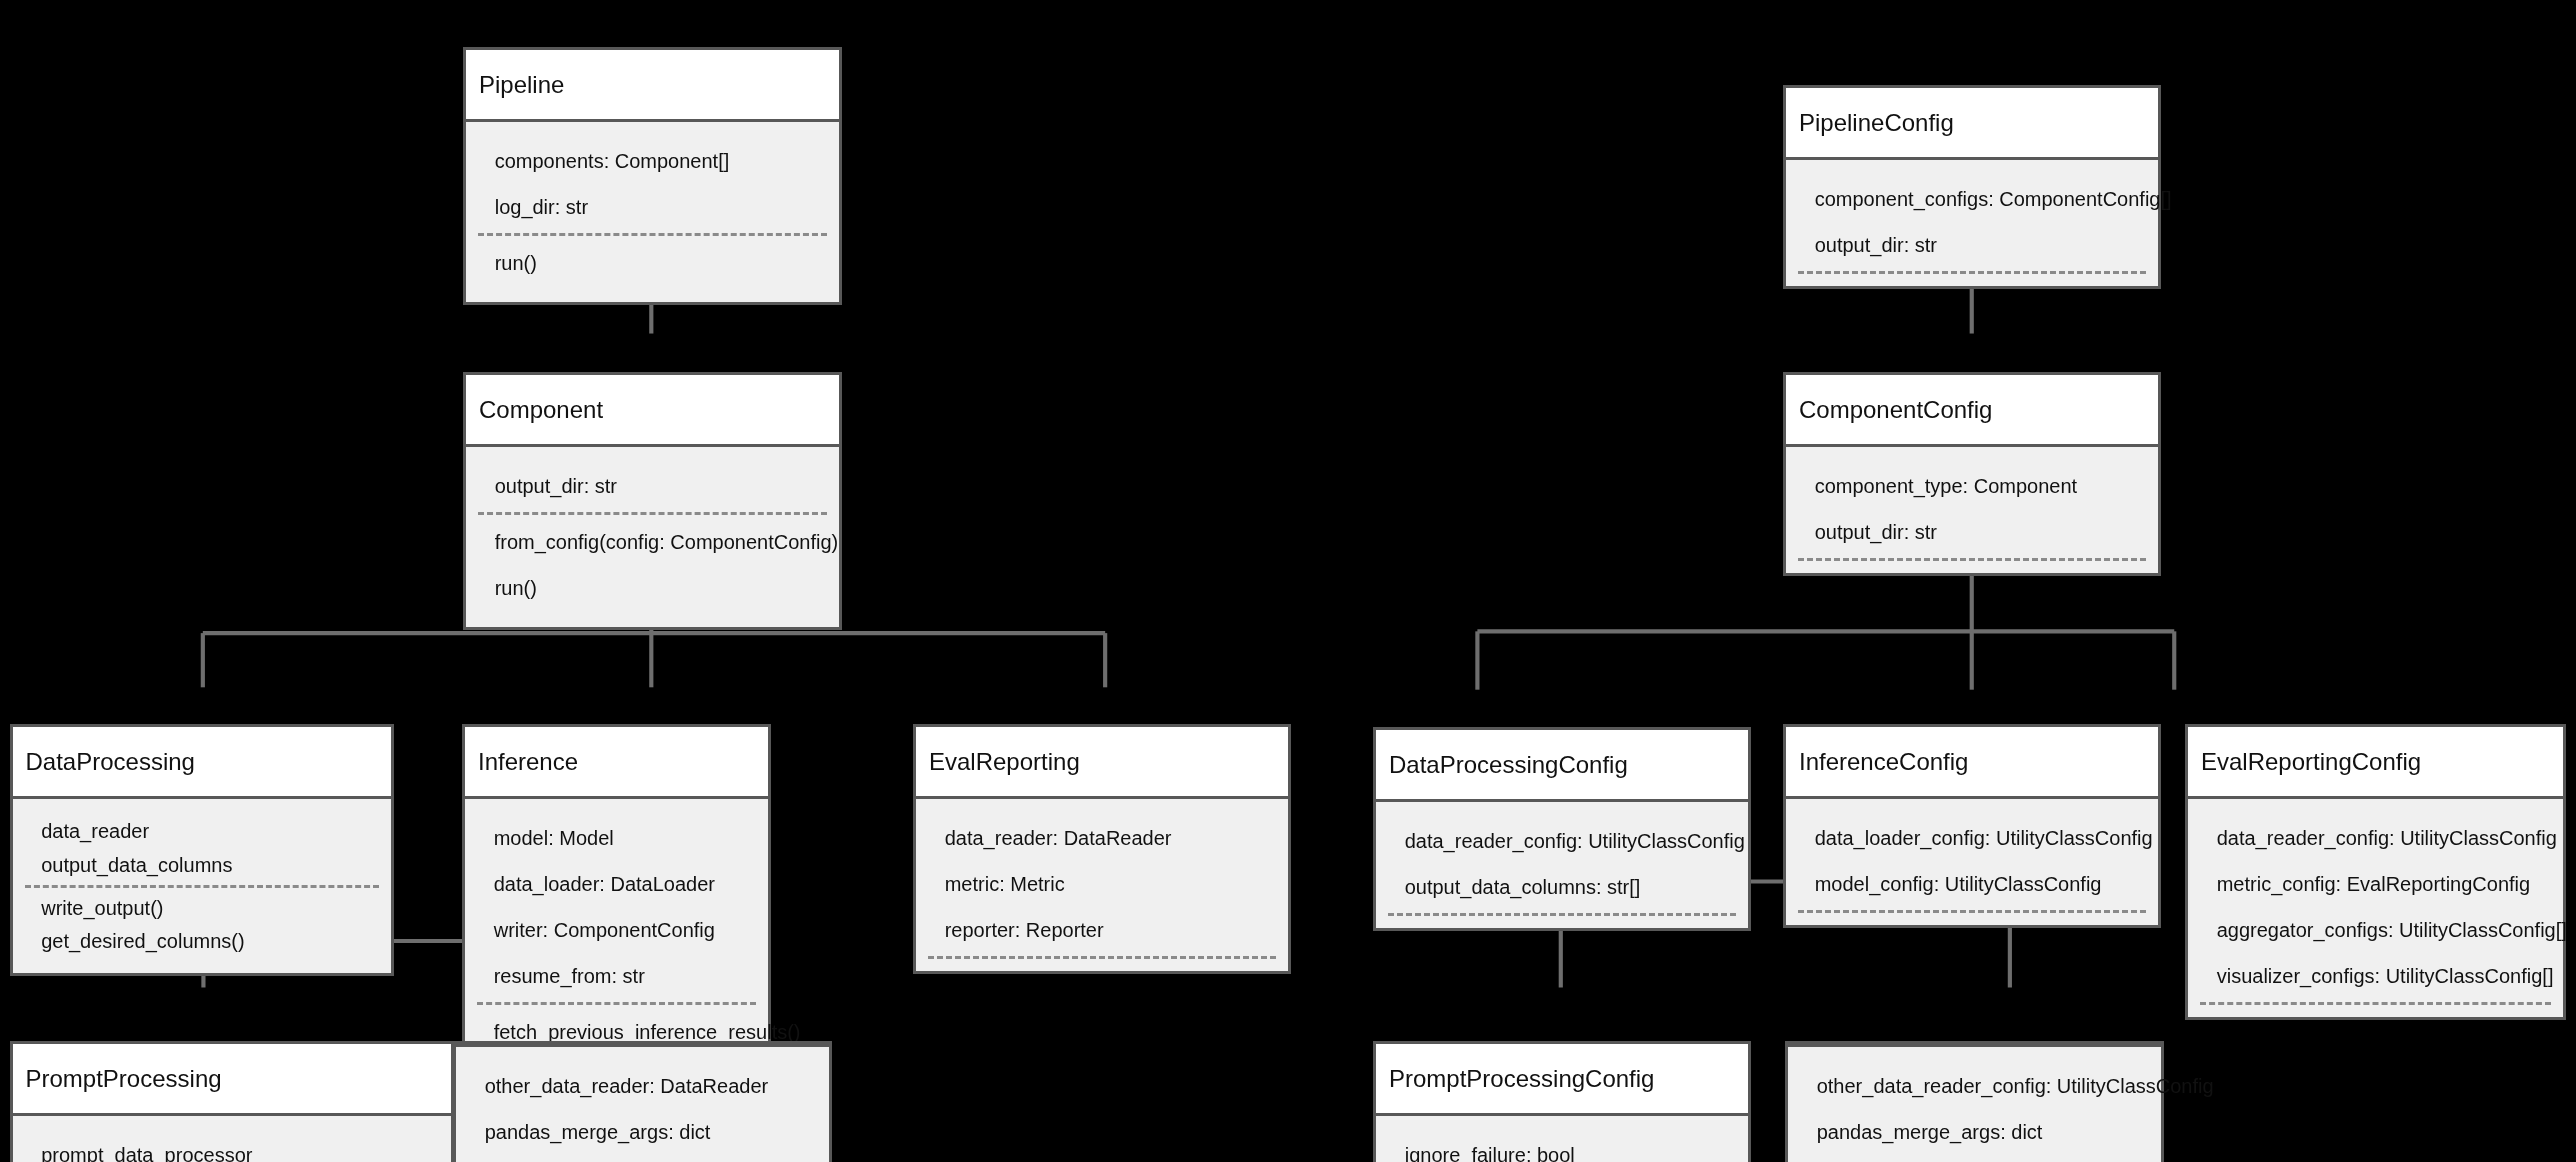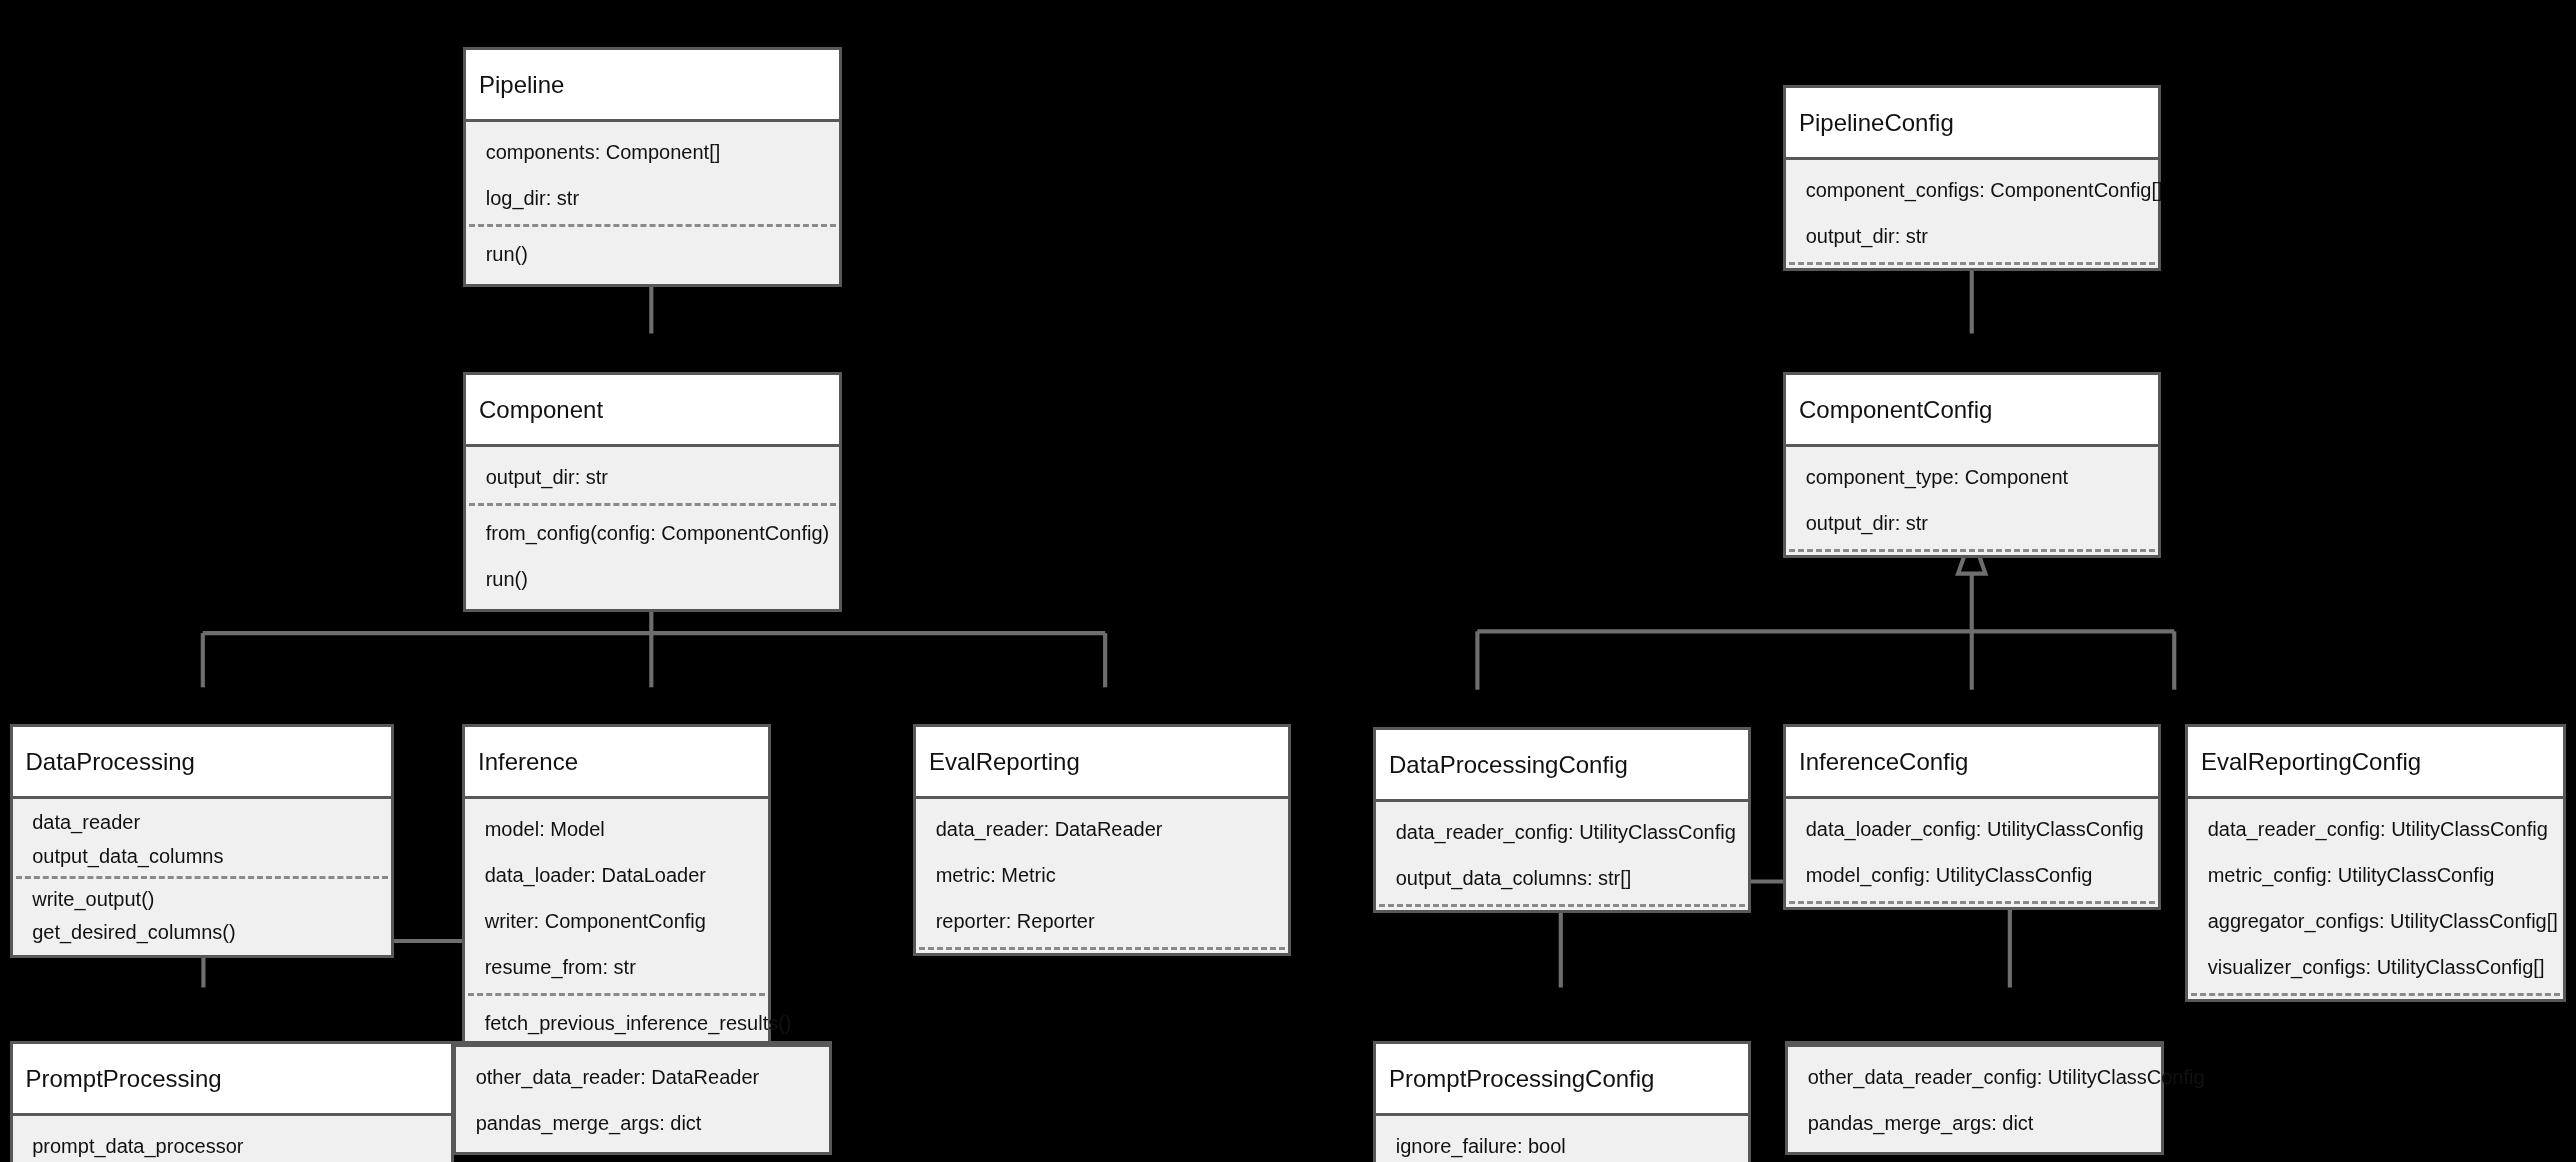--- a/index.html
+++ b/index.html
@@ -3,21 +3,21 @@
 <meta charset="utf-8">
 <style>
   html,body{margin:0;padding:0;background:#000;}
   body{font-family:"Liberation Sans","DejaVu Sans",sans-serif;}
   #canvas{position:relative;width:2576px;height:1162px;background:#000;overflow:hidden;}
   svg#wires{position:absolute;left:0;top:0;width:2576px;height:1162px;pointer-events:none;}
 
   .uml{position:absolute;box-sizing:border-box;border:3px solid #585858;background:#fff;z-index:5;margin-top:40px;}
   .uml .title{background:#fff;color:#111;font-size:24px;line-height:1;
       padding:22.6px 0 22.6px 13px;white-space:nowrap;}
-  .uml .body{background:#f0f0f0;border-top:3px solid #585858;padding:3px;}
+  .uml .body{background:#f0f0f0;border-top:3px solid #585858;padding:12px;}
   .uml .sec{padding:3.6px 0;}
   .uml .sec.ops{border-top:3px dashed #8a8a8a;}
   .uml .sec.ops.empty{padding:0;height:0;}
   .uml .row{font-size:20px;line-height:1;color:#111;white-space:nowrap;padding:13px 0 13px 16.7px;}
   .uml .sec.tight .row{padding:6.6px 0 6.6px 16.7px;}
 </style>
 </head>
 <body>
 
 <div id="canvas">
@@ -175,21 +175,21 @@
       </div>
       <div class="sec ops empty"></div>
     </div>
   </div>
 
   <div class="uml" style="left:2185px;top:684px;width:381px;">
     <div class="title">EvalReportingConfig</div>
     <div class="body">
       <div class="sec attrs">
         <div class="row">data_reader_config: UtilityClassConfig</div>
-        <div class="row">metric_config: UtilityClassConfig</div>
+        <div class="row">metric_config: EvalReportingConfig</div>
         <div class="row">aggregator_configs: UtilityClassConfig[]</div>
         <div class="row">visualizer_configs: UtilityClassConfig[]</div>
       </div>
       <div class="sec ops empty"></div>
     </div>
   </div>
 
   <div class="uml" style="left:9.5px;top:1001px;width:444px;">
     <div class="title">PromptProcessing</div>
     <div class="body">

